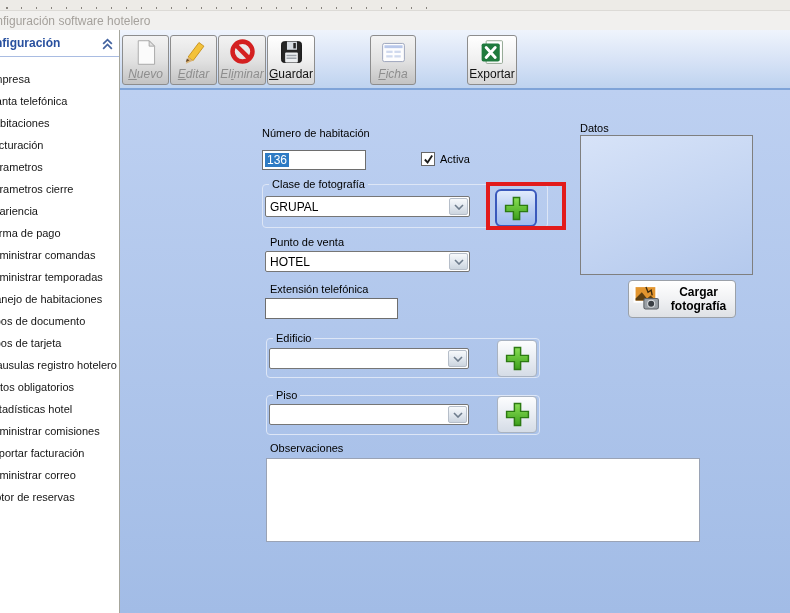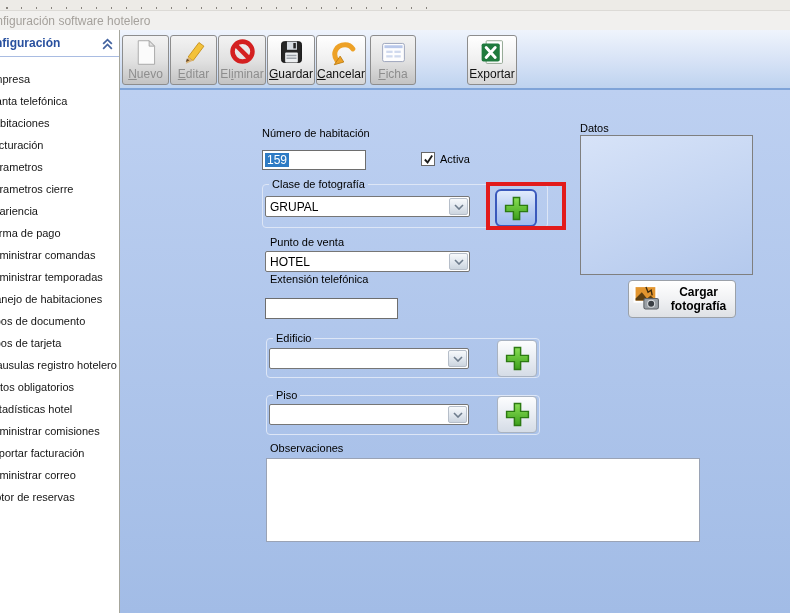--- a/index.html
+++ b/index.html
@@ -28,21 +28,21 @@
 
   
   .toolbar { position:absolute; top:30px; left:120px; width:670px; height:60px;
     background:linear-gradient(#eff4fc,#d6e2f6 55%,#bed3ef); border-bottom:2px solid #7fa4d8; }
   .tbtn { position:absolute; top:5px; height:50px; border:1px solid #8d8d8d; border-radius:3px;
     background:linear-gradient(#ffffff,#efefef 52%,#d6d6d6); text-align:center; cursor:pointer; }
   .tbtn.disabled { background:linear-gradient(#f3f3f3,#e1e1e1 52%,#c3c3c3); }
   .ticon { display:block; height:31px; margin-top:2px; }
   .ticon svg { width:29px; height:29px; }
   .tlabel { display:block; font-size:12px; color:#121212; margin-top:-2px; }
-  .tbtn.disabled .tlabel { color:#8e8e8e; }
+  .tbtn.disabled .tlabel { color:#8e8e8e;font-style:italic; }
 
   
   .content { position:absolute; top:90px; left:120px; width:752px; height:523px;
     background:linear-gradient(#bdd0f1,#a2bce6); }
   .flabel { position:absolute; font-size:11px; color:#000; white-space:nowrap; }
   .tinput { position:absolute; background:#fff; border:1px solid #6e6e6e; font-size:12px; padding:2px 2px; color:#000; }
   .sel { background:#2e7bc4; color:#fff; padding:0 2px; font-size:12px; }
   .combo { position:absolute; height:21px; background:#fff; border:1px solid #767676; border-radius:2px; cursor:pointer; }
   .cval { position:absolute; left:4px; top:3px; font-size:12px; color:#000; white-space:nowrap; }
   .cbtn { position:absolute; right:1px; top:1px; bottom:1px; width:19px; border:1px solid #b6bec9; border-radius:2px;
@@ -144,29 +144,20 @@
           <rect x="5" y="4" width="22" height="23" rx="3" fill="#262626" stroke="#0e0e0e"></rect>
           <rect x="11" y="4" width="11" height="9" fill="#d7dce2"></rect>
           <rect x="18" y="5.5" width="2.8" height="6" fill="#262626"></rect>
           <rect x="9" y="16" width="14" height="11" rx="1" fill="#eceef0"></rect>
           <rect x="10.5" y="18.5" width="11" height="1.6" fill="#9aa0a8"></rect>
           <rect x="10.5" y="21.5" width="11" height="1.6" fill="#9aa0a8"></rect>
         </svg>
     </span>
     <span class="tlabel"><u>G</u>uardar</span>
   </div>
-  <div class="tbtn" style="left:196px;width:50px">
-    <span class="ticon">
-      <svg viewBox="0 0 32 32">
-          <path d="M11 25 C5.5 17 10 7.5 20 7.5 c3.5 0 6.5 1.5 8.5 4.5" fill="none" stroke="#eda126" stroke-width="5.5" stroke-linecap="round"></path>
-          <path d="M14.5 20 L8 29.5 L18.5 26.5 z" fill="#eda126" stroke="#bd7d12"></path>
-        </svg>
-    </span>
-    <span class="tlabel"><u>C</u>ancelar</span>
-  </div>
   <div class="tbtn disabled" style="left:250px;width:46px">
     <span class="ticon">
       <svg viewBox="0 0 32 32">
           <rect x="4" y="6" width="24" height="20" rx="2" fill="#fdfdfe" stroke="#97a0b8"></rect>
           <rect x="6" y="8" width="20" height="3.2" fill="#b9c8ea"></rect>
           <rect x="8" y="14" width="7" height="2.5" fill="#cfd9ee"></rect>
           <rect x="17" y="14" width="7" height="2.5" fill="#cfd9ee"></rect>
           <rect x="8" y="19" width="7" height="2.5" fill="#cfd9ee"></rect>
           <rect x="17" y="19" width="7" height="2.5" fill="#cfd9ee"></rect>
         </svg>
@@ -182,21 +173,21 @@
         </svg>
     </span>
     <span class="tlabel">Exportar</span>
   </div>
 </div>
 
 <div class="content">
 
   <span class="flabel" style="left:142px;top:37px">Número de habitación</span>
   <div class="tinput" style="left:142px;top:60px;width:104px;height:20px">
-    <span class="sel">159</span>
+    <span class="sel">136</span>
   </div>
 
   <span class="checkbox" style="left:301px;top:62px">
     <svg width="11" height="11" viewBox="0 0 12 12">
         <path d="M2 6 l3 3.2 5 -7.5" fill="none" stroke="#1c1c1c" stroke-width="2"></path>
       </svg>
   </span>
   <span class="flabel" style="left:320px;top:63px">Activa</span>
 
   <fieldset class="group" style="left:142px;top:88px;width:286px;height:50px">
@@ -226,21 +217,21 @@
   <span class="flabel" style="left:150px;top:146px">Punto de venta</span>
   <div class="combo" style="left:145px;top:161px;width:205px">
     <span class="cval">HOTEL</span>
     <span class="cbtn">
       <svg width="10" height="6" viewBox="0 0 10 6">
           <path d="M1 1 L5 5 L9 1" fill="none" stroke="#6e7c8c" stroke-width="1.6"></path>
         </svg>
     </span>
   </div>
 
-  <span class="flabel" style="left:150px;top:183px">Extensión telefónica</span>
+  <span class="flabel" style="left:150px;top:193px">Extensión telefónica</span>
   <div class="tinput" style="left:145px;top:208px;width:133px;height:21px">
     <span></span>
   </div>
 
   <fieldset class="group" style="left:146px;top:242px;width:274px;height:46px">
     <legend>Edificio</legend>
   </fieldset>
   <div class="combo" style="left:149px;top:258px;width:200px">
     <span class="cval"></span>
     <span class="cbtn">

